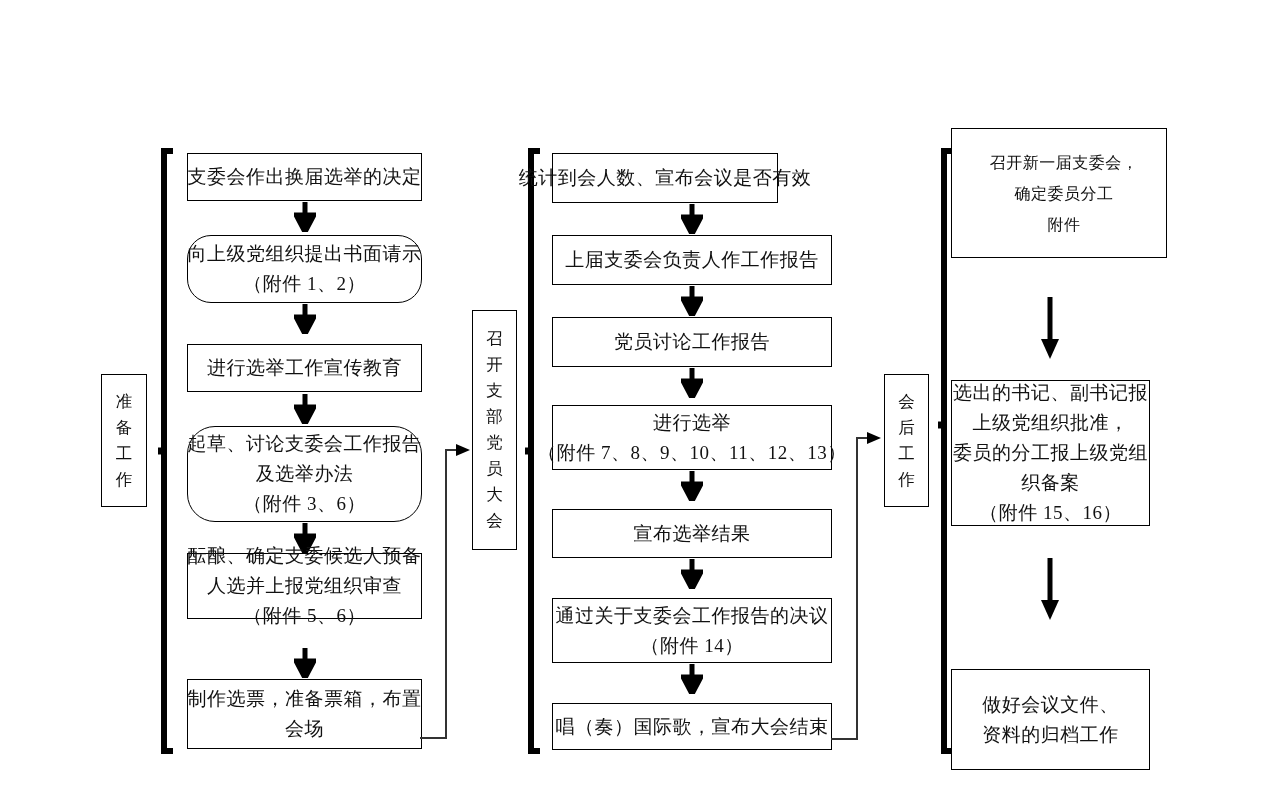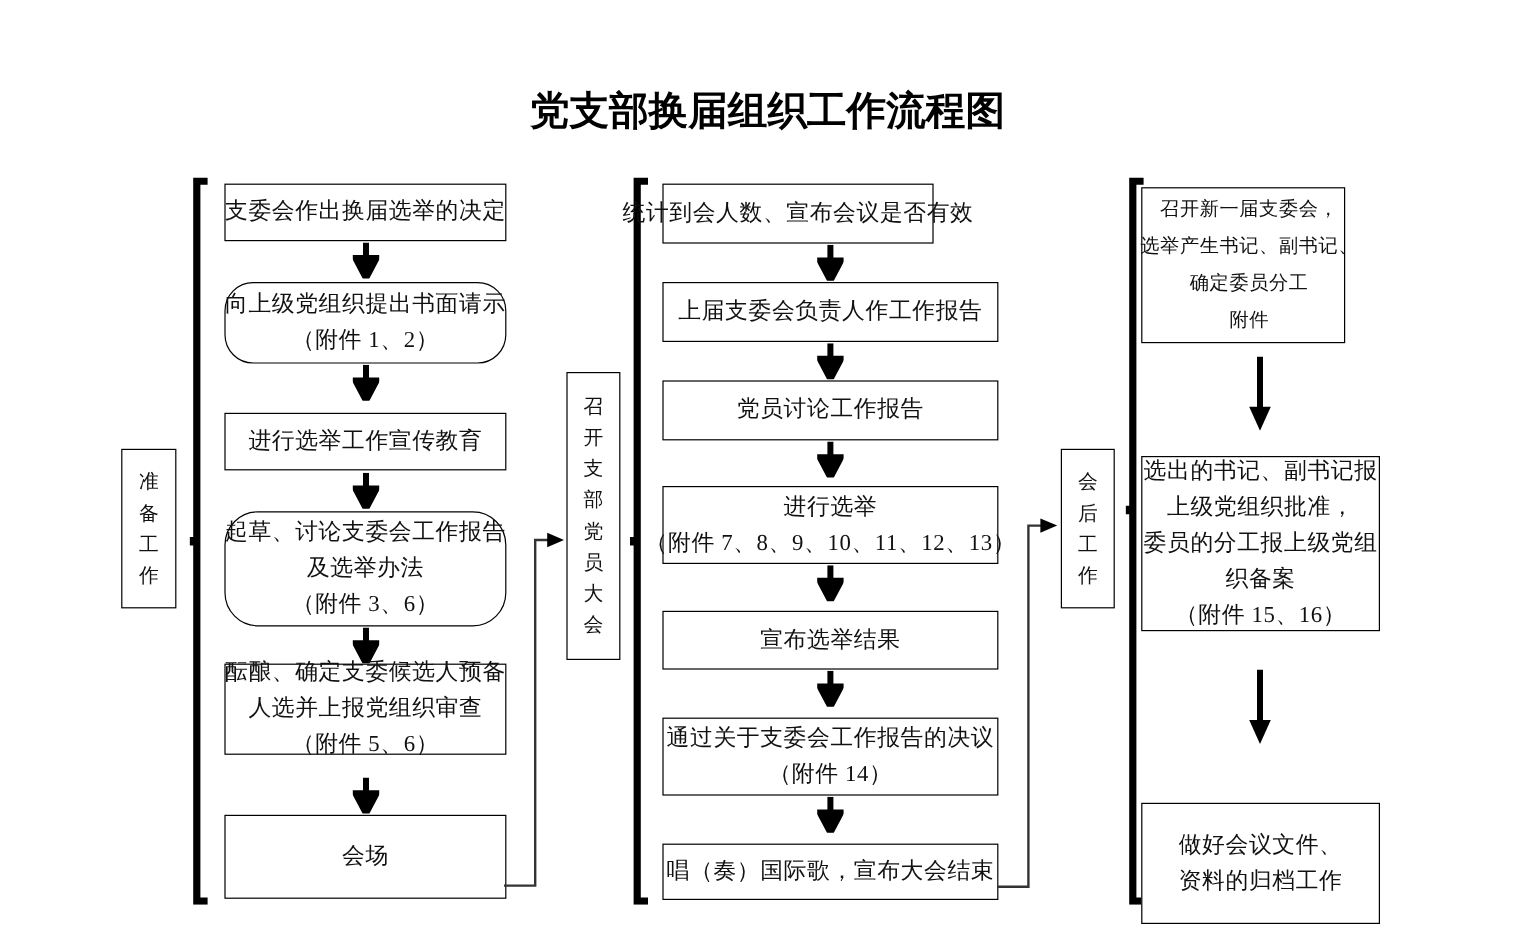--- a/index.html
+++ b/index.html
@@ -88,21 +88,20 @@
   .connector{
     position:absolute;
   }
   .connector svg{display:block;width:100%;height:100%;}
 </style>
 </head>
 <body>
 
 <div id="canvas">
 
-  <div class="title">党支部换届组织工作流程图</div>
 
   <div class="vlabel" style="left:101px;top:374px;width:46px;height:133px;">
     <span class="vc">准</span>
     <span class="vc">备</span>
     <span class="vc">工</span>
     <span class="vc">作</span>
   </div>
 
   <div class="bracket" style="left:158px;top:148px;width:16px;height:606px;">
     <svg viewBox="0 0 16 606" preserveAspectRatio="none">
@@ -147,33 +146,34 @@
     <span class="ln">及选举办法</span>
     <span class="ln">（附件 3、6）</span>
   </div>
 
   <div class="arrow" style="left:294px;top:523px;">
     <svg viewBox="0 0 22 30">
         <path d="M11 0 L11 15 M11 30 L2 13 L20 13 Z" stroke="#000" stroke-width="5" fill="#000" stroke-linejoin="miter"></path>
       </svg>
   </div>
 
-  <div class="box" style="left:187px;top:553px;width:235px;height:76px;">
+  <div class="box" style="left:187px;top:553px;width:235px;height:66px;">
     <span class="ln">酝酿、确定支委候选人预备</span>
     <span class="ln">人选并上报党组织审查</span>
     <span class="ln">（附件 5、6）</span>
   </div>
 
   <div class="arrow" style="left:294px;top:648px;">
     <svg viewBox="0 0 22 30">
         <path d="M11 0 L11 15 M11 30 L2 13 L20 13 Z" stroke="#000" stroke-width="5" fill="#000" stroke-linejoin="miter"></path>
       </svg>
   </div>
 
   <div class="box" style="left:187px;top:679px;width:235px;height:70px;">
+    <span class="ln">制作选票，准备票箱，布置</span>
     <span class="ln">会场</span>
   </div>
 
   <div class="connector" style="left:420px;top:440px;width:52px;height:302px;">
     <svg viewBox="0 0 52 302" preserveAspectRatio="none">
       <path d="M0 298 L26 298 L26 10 L40 10" fill="none" stroke="#333" stroke-width="2"></path>
       <path d="M50 10 L36 4 L36 16 Z" fill="#000"></path>
     </svg>
   </div>
 
@@ -275,23 +275,22 @@
     <span class="vc">作</span>
   </div>
 
   <div class="bracket" style="left:938px;top:148px;width:16px;height:606px;">
     <svg viewBox="0 0 16 606" preserveAspectRatio="none">
       <path d="M15 3 L6 3 L6 603 L15 603" fill="none" stroke="#000" stroke-width="6"></path>
       <path d="M6 277 L0 277" fill="none" stroke="#000" stroke-width="7"></path>
     </svg>
   </div>
 
-  <div class="box sans" style="left:951px;top:156px;width:170px;height:130px;padding-left:16px;">
+  <div class="box sans" style="left:951px;top:128px;width:216px;height:130px;padding-left:16px;">
     <span class="ln">召开新一届支委会，</span>
-    <span class="ln">选举产生书记、副书记、</span>
     <span class="ln">确定委员分工</span>
     <span class="ln">附件</span>
   </div>
 
   <div class="arrow-thin" style="left:1037px;top:297px;">
     <svg viewBox="0 0 26 62">
         <path d="M13 0 L13 46" stroke="#000" stroke-width="5" fill="none"></path>
         <path d="M13 62 L4 42 L22 42 Z" fill="#000"></path>
       </svg>
   </div>

